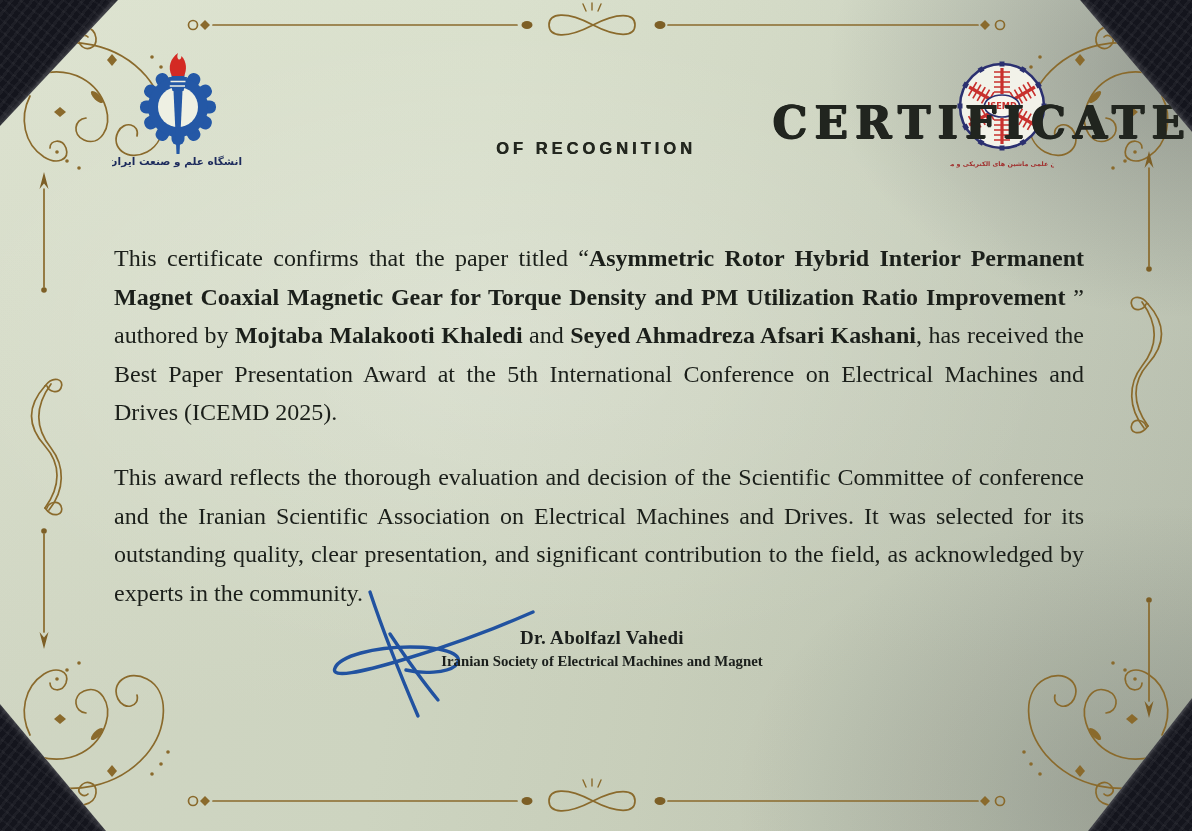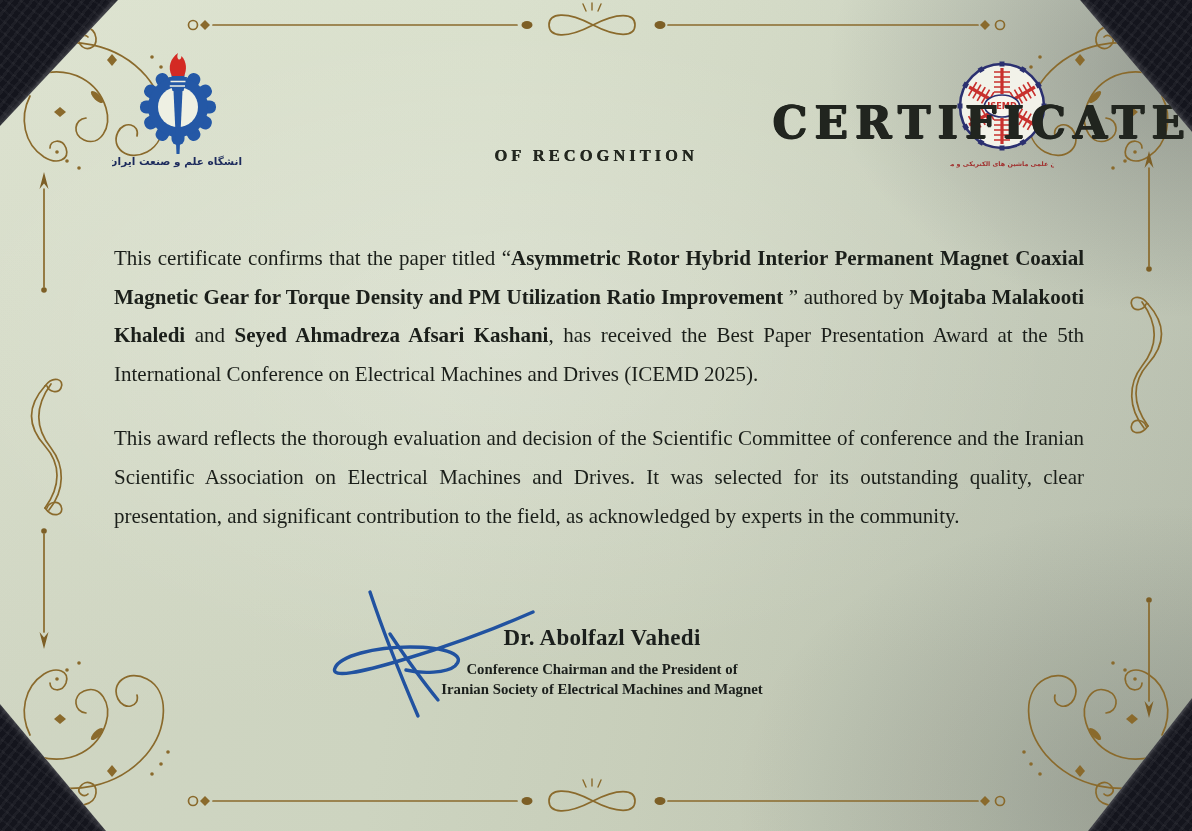--- a/index.html
+++ b/index.html
@@ -23,35 +23,35 @@
   }
   .lighting{position:absolute;inset:0;pointer-events:none;
     background:linear-gradient(175deg, rgba(255,255,255,0.07), rgba(0,0,0,0.05) 80%);}
   svg.ornaments{position:absolute;left:0;top:0;width:1192px;height:831px;pointer-events:none;}
   .title{
     position:absolute;top:97px;left:0;width:100%;text-align:right;
     font-family:"DejaVu Serif", serif;font-weight:bold;font-size:44px;letter-spacing:7px;
     color:#21251f;text-shadow:0.8px 0 0 #21251f, -0.8px 0 0 #21251f, 0 0.5px 0 #21251f;
   }
   .subtitle{
-    position:absolute;top:146px;left:0;width:100%;text-align:center;
-    font-family:Liberation Serif, serif;font-weight:bold;font-size:16.5px;letter-spacing:4px;
+    position:absolute;top:139px;left:0;width:100%;text-align:center;
+    font-family:Liberation Sans, sans-serif;font-weight:bold;font-size:16.5px;letter-spacing:4px;
     color:#23271f;text-shadow:0.4px 0 0 #23271f;
   }
   .bodytext{
     position:absolute;left:114px;top:239px;width:970px;
-    font-size:21px;line-height:38.6px;color:#1b1f1a;
+    font-size:24px;line-height:38.6px;color:#1b1f1a;
     text-align:justify;
   }
   .bodytext p{margin:0;text-align:justify;text-align-last:left;}
   .bodytext p + p{margin-top:26px;}
   .bodytext .bold{font-weight:bold;}
   svg.sig{position:absolute;left:322px;top:580px;width:230px;height:150px;}
   .signblock{position:absolute;left:428px;top:625px;width:348px;text-align:center;color:#1b1f1c;}
-  .sign-name{font-size:23px;font-weight:bold;line-height:26px;letter-spacing:0.3px;}
+  .sign-name{font-size:19px;font-weight:bold;line-height:26px;letter-spacing:0.3px;}
   .sign-role{font-size:14.8px;font-weight:bold;line-height:20px;}
   .sign-role.first{margin-top:8px;}
   svg.logo-left{position:absolute;left:112px;top:50px;width:130px;height:120px;}
   svg.logo-right{position:absolute;left:950px;top:56px;width:104px;height:114px;}
 </style>
 </head>
 <body>
 
 <div class="stage">
   <div class="paper">
@@ -203,19 +203,18 @@
         <p>This award reflects the thorough evaluation and decision of the Scientific Committee of conference and the Iranian Scientific Association on Electrical Machines and Drives. It was selected for its outstanding quality, clear presentation, and significant contribution to the field, as acknowledged by experts in the community.</p>
       </div>
 
       <svg class="sig" viewBox="0 0 230 150" fill="none" stroke="#2152a0" stroke-width="3.4" stroke-linecap="round">
         <path d="M 48,12 C 58,42 78,94 96,136"></path>
         <path d="M 211,32 C 170,50 120,68 80,80 C 40,92 8,99 13,88 C 18,76 52,67 88,67 C 124,67 145,75 133,86 C 125,93 100,94 84,90"></path>
         <path d="M 68,54 C 84,78 102,103 116,120"></path>
       </svg>
       <div class="signblock">
         <div class="sign-name">Dr. Abolfazl Vahedi</div>
-        <div class="sign-role first">Conference Chairman and the President of</div>
         <div class="sign-role">Iranian Society of Electrical Machines and Magnet</div>
       </div>
 
     </div>
   </div>
 </div>
 
 </body></html>

